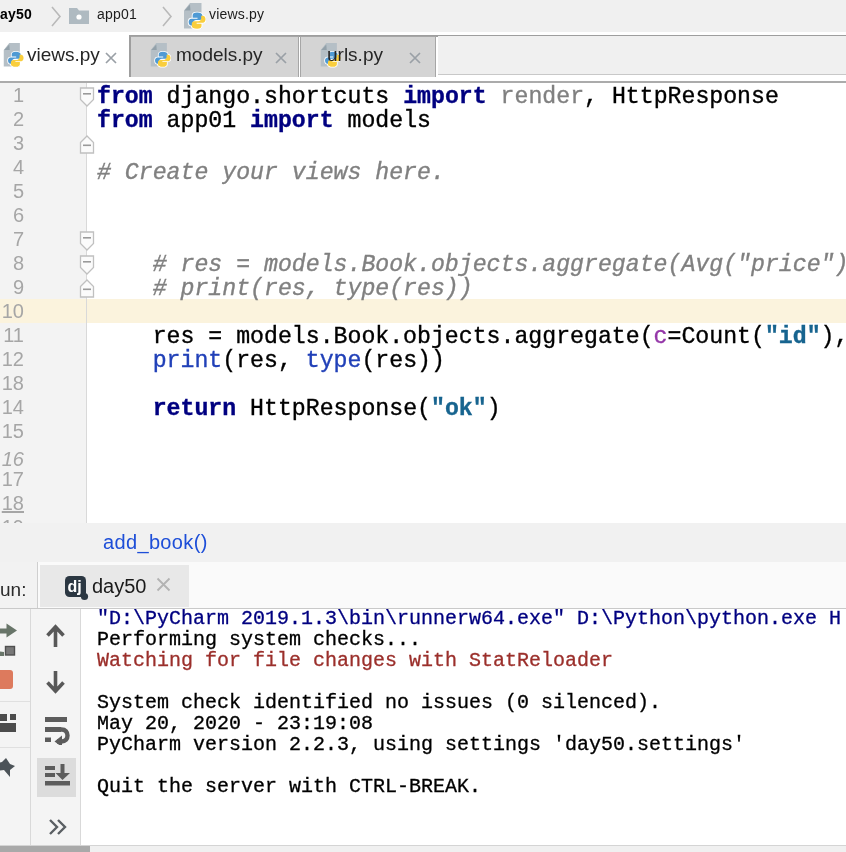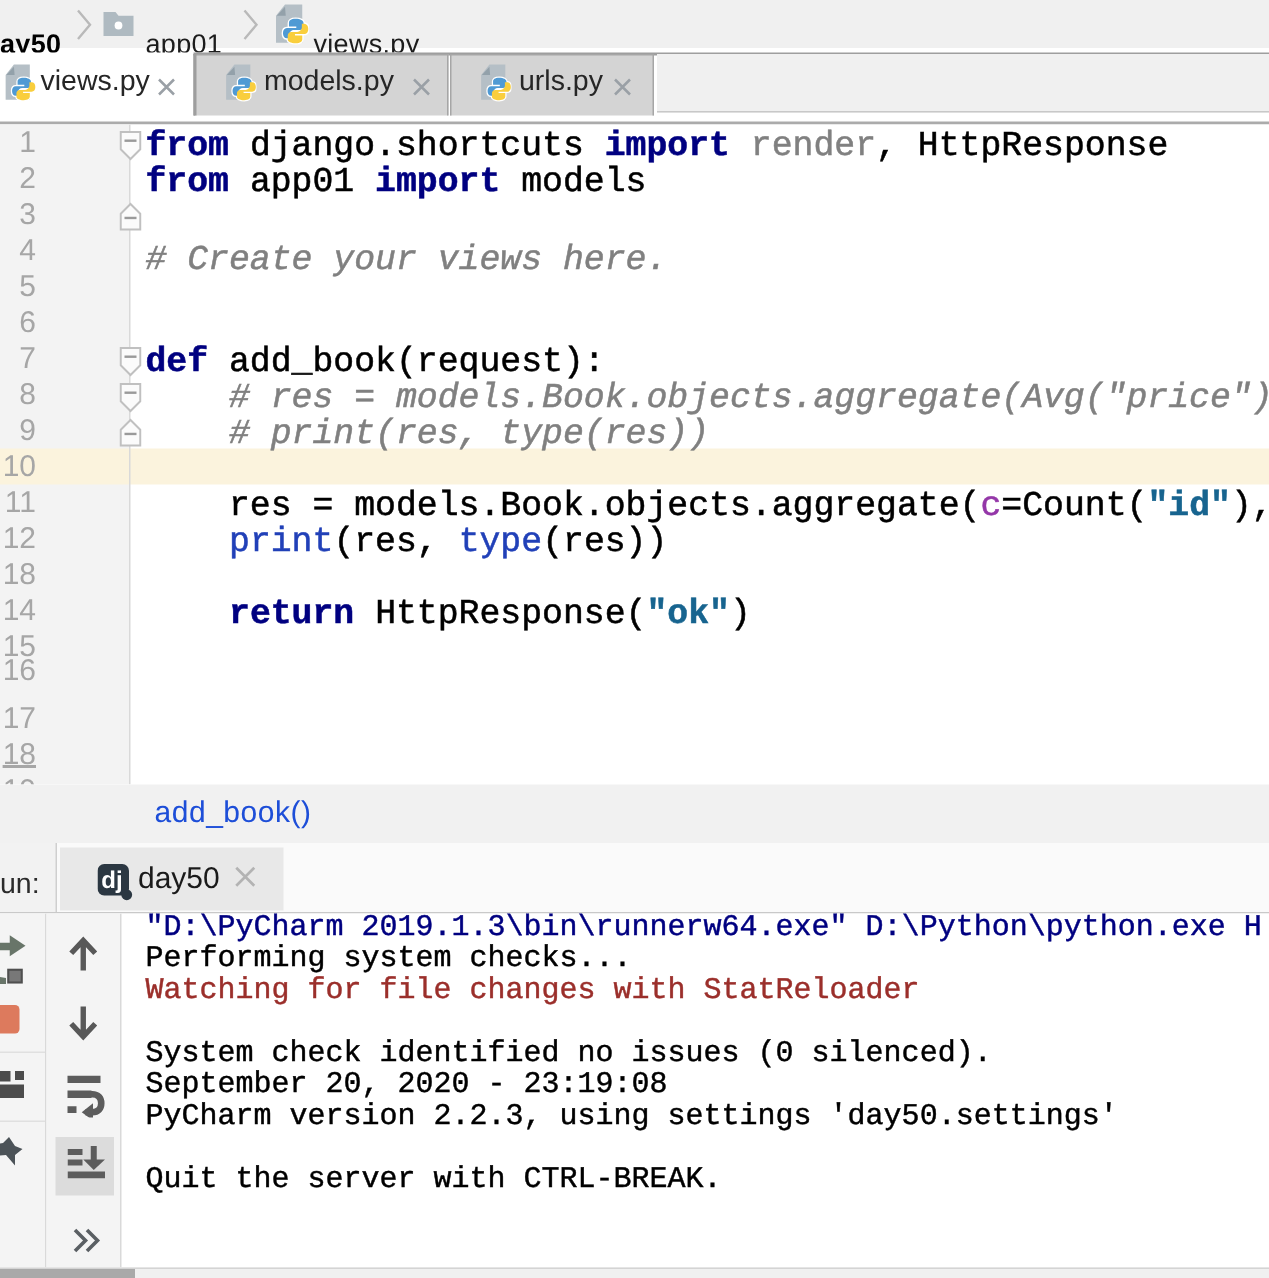--- a/index.html
+++ b/index.html
@@ -1,20 +1,20 @@
 <!DOCTYPE html>
 <html><head>
 <meta charset="utf-8">
 <style>
 html,body{margin:0;padding:0;background:#fff;}
 body{width:846px;height:852px;overflow:hidden;position:relative;font-family:"Liberation Sans",sans-serif;}
 .abs{position:absolute;}
 
 #crumbs{left:0;top:0;width:846px;height:32px;background:#f0f0f0;}
-.crumbtext{font-size:18px;letter-spacing:0.2px;color:#1c1c1c;top:19px;}
+.crumbtext{font-size:14px;letter-spacing:0.2px;color:#1c1c1c;top:6px;}
 
 #tabbar{left:0;top:35px;width:846px;height:46px;background:#fff;border-bottom:2px solid #ababab;box-sizing:content-box;}
 .graytab{top:1px;height:41px;background:#d4d4d4;border:1px solid #a6a6a6;border-bottom:none;box-sizing:border-box;}
 #tabtopline{left:129px;top:-0.5px;width:717px;height:2px;background:#9e9e9e;}
 .tabtext{font-size:19px;color:#262626;top:9px;}
 
 #editor{left:0;top:83px;width:846px;height:440px;background:#fff;overflow:hidden;}
 #gutter{left:0;top:0;width:86px;height:440px;background:#f3f3f3;}
 #gutline{left:86px;top:0;width:1px;height:440px;background:#d9d9d9;}
 #caretrow{left:0;top:216px;width:846px;height:24px;background:#fbf3dd;}
@@ -116,21 +116,21 @@
   <svg class="abs" style="left:318px;top:7px;" width="23" height="26" viewBox="0 0 25 28">
     <path d="M9 1 H20.5 V26.5 H3 V8.5 Z" fill="#b5bfc6"></path>
     <path d="M9 2.5 L3.5 8.5 H9.5 Z" fill="#93a1aa"></path>
     <g transform="translate(7.2,9.8) scale(0.74)">
       <path d="M12 1C7.7 1 6 2.6 6 4.8V8h6.6v1.3H4.2C2 9.3 0.6 11.2 0.6 13.9c0 2.8 1.4 4.7 3.6 4.7h2.2v-3.3c0-2.3 1.9-4.2 4.2-4.2h5.2c1.9 0 3.3-1.5 3.3-3.4V4.8C19.1 2.6 16.3 1 12 1z" fill="#fff" stroke="#fff" stroke-width="2.4"></path>
       <path d="M12 23c4.3 0 6-1.6 6-3.8V16h-6.6v-1.3h8.4c2.2 0 3.6-1.9 3.6-4.6 0-2.8-1.4-4.7-3.6-4.7h-2.2v3.3c0 2.3-1.9 4.2-4.2 4.2H8.2c-1.9 0-3.3 1.5-3.3 3.4v3.3C4.9 21.4 7.7 23 12 23z" fill="#fff" stroke="#fff" stroke-width="2.4"></path>
       <path d="M12 1C7.7 1 6 2.6 6 4.8V8h6.6v1.3H4.2C2 9.3 0.6 11.2 0.6 13.9c0 2.8 1.4 4.7 3.6 4.7h2.2v-3.3c0-2.3 1.9-4.2 4.2-4.2h5.2c1.9 0 3.3-1.5 3.3-3.4V4.8C19.1 2.6 16.3 1 12 1z" fill="#4f9ad4"></path>
       <path d="M12 23c4.3 0 6-1.6 6-3.8V16h-6.6v-1.3h8.4c2.2 0 3.6-1.9 3.6-4.6 0-2.8-1.4-4.7-3.6-4.7h-2.2v3.3c0 2.3-1.9 4.2-4.2 4.2H8.2c-1.9 0-3.3 1.5-3.3 3.4v3.3C4.9 21.4 7.7 23 12 23z" fill="#f9ce3d"></path>
     </g>
   </svg>
-  <span class="abs tabtext" style="left:346px;">urls.py</span>
+  <span class="abs tabtext" style="left:327px;">urls.py</span>
   <svg class="abs" style="left:408px;top:16px;" width="14" height="14" viewBox="0 0 14 14">
       <path d="M2 2 L12 12 M12 2 L2 12" stroke="#9aa0a6" stroke-width="1.7"></path>
     </svg>
 </div>
 
 <div id="editor" class="abs">
   <div id="gutter" class="abs"></div>
   <div id="caretrow" class="abs"></div>
   <div id="gutline" class="abs"></div>
   <div class="abs lnum" style="top:0;">1</div>
@@ -141,21 +141,21 @@
   <div class="abs lnum" style="top:120px;">6</div>
   <div class="abs lnum" style="top:144px;">7</div>
   <div class="abs lnum" style="top:168px;">8</div>
   <div class="abs lnum" style="top:192px;">9</div>
   <div class="abs lnum" style="top:216px;">10</div>
   <div class="abs lnum" style="top:240px;">11</div>
   <div class="abs lnum" style="top:264px;">12</div>
   <div class="abs lnum" style="top:288px;">18</div>
   <div class="abs lnum" style="top:312px;">14</div>
   <div class="abs lnum" style="top:336px;">15</div>
-  <div class="abs lnum" style="top:352px;">16</div>
+  <div class="abs lnum" style="top:364px;font-style:italic;">16</div>
   <div class="abs lnum" style="top:384px;">17</div>
   <div class="abs lnum" style="top:408px;text-decoration:underline;">18</div>
   <div class="abs lnum" style="top:432px;">19</div>
   <svg class="abs" style="left:79px;top:4px;" width="16" height="24" viewBox="0 0 16 24">
       <path d="M1.5 1 H14.5 V12.5 L8 19 L1.5 12.5 Z" fill="#fbfbfb" stroke="#c0c0c0" stroke-width="1.3"></path>
       <rect x="4" y="6" width="8" height="1.6" fill="#9a9a9a"></rect>
     </svg>
   <svg class="abs" style="left:79px;top:48px;" width="16" height="24" viewBox="0 0 16 24">
       <path d="M1.5 11.5 L8 5 L14.5 11.5 V22 H1.5 Z" fill="#fbfbfb" stroke="#c0c0c0" stroke-width="1.3"></path>
       <rect x="4" y="13.5" width="8" height="1.6" fill="#9a9a9a"></rect>
@@ -168,21 +168,20 @@
       <path d="M1.5 1 H14.5 V12.5 L8 19 L1.5 12.5 Z" fill="#fbfbfb" stroke="#c0c0c0" stroke-width="1.3"></path>
       <rect x="4" y="6" width="8" height="1.6" fill="#9a9a9a"></rect>
     </svg>
   <svg class="abs" style="left:79px;top:192px;" width="16" height="24" viewBox="0 0 16 24">
       <path d="M1.5 11.5 L8 5 L14.5 11.5 V22 H1.5 Z" fill="#fbfbfb" stroke="#c0c0c0" stroke-width="1.3"></path>
       <rect x="4" y="13.5" width="8" height="1.6" fill="#9a9a9a"></rect>
     </svg>
   <div class="abs cl" style="top:1.5px;"><span class="kw">from</span> django.shortcuts <span class="kw">import</span> <span class="gr">render</span>, HttpResponse</div>
   <div class="abs cl" style="top:25.5px;"><span class="kw">from</span> app01 <span class="kw">import</span> models</div>
   <div class="abs cl cm" style="top:78px;"># Create your views here.</div>
-  <div class="abs cl" style="top:145.5px;"><span class="kw">def</span> add_book(request):</div>
   <div class="abs cl cm" style="top:169.5px;">    # res = models.Book.objects.aggregate(Avg("price"),Max("price"))</div>
   <div class="abs cl cm" style="top:193.5px;">    # print(res, type(res))</div>
   <div class="abs cl" style="top:241.5px;">    res = models.Book.objects.aggregate(<span class="na">c</span>=Count(<span class="st">"id"</span>),a=Avg("price"))</div>
   <div class="abs cl" style="top:265.5px;">    <span class="bi">print</span>(res, <span class="bi">type</span>(res))</div>
   <div class="abs cl" style="top:313.5px;"><span style="white-space:pre">    </span><span class="kw">return</span> HttpResponse(<span class="st">"ok"</span>)</div>
 </div>
 
 <div id="fnbar" class="abs">
     <span>add_book()</span>
   </div>
@@ -249,19 +248,19 @@
     <path d="M10.5 9 H25 L17.5 16 Z" fill="#5c5c5c"></path>
   </svg>
   <svg class="abs" style="left:48px;top:209px;" width="19" height="18" viewBox="0 0 19 18">
     <path d="M2 2 L9 9 L2 16 M10 2 L17 9 L10 16" fill="none" stroke="#5a5f63" stroke-width="2.4"></path>
   </svg>
 
   <div class="abs out navy" style="top:-1.5px;">"D:\PyCharm 2019.1.3\bin\runnerw64.exe" D:\Python\python.exe H</div>
   <div class="abs out" style="top:19.5px;">Performing system checks...</div>
   <div class="abs out red" style="top:40.5px;">Watching for file changes with StatReloader</div>
   <div class="abs out" style="top:82.5px;">System check identified no issues (0 silenced).</div>
-  <div class="abs out" style="top:103.5px;">September 20, 2020 - 23:19:08</div>
+  <div class="abs out" style="top:103.5px;">May 20, 2020 - 23:19:08</div>
   <div class="abs out" style="top:124.5px;">PyCharm version 2.2.3, using settings 'day50.settings'</div>
   <div class="abs out" style="top:166.5px;">Quit the server with CTRL-BREAK.</div>
 </div>
 
 <div id="hscroll" class="abs"></div>
 <div id="hthumb" class="abs"></div>
 
 </body></html>

